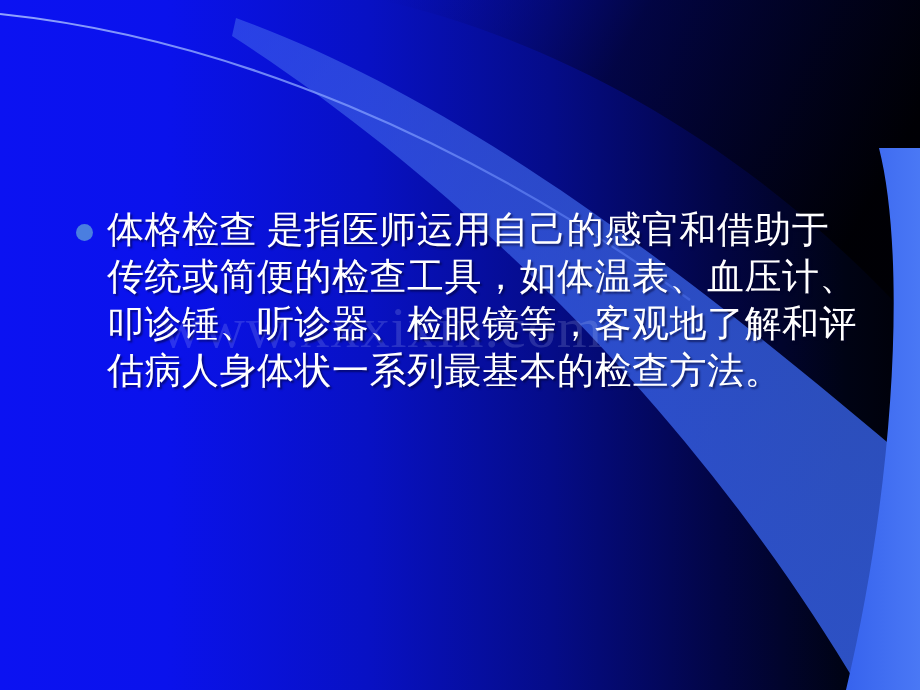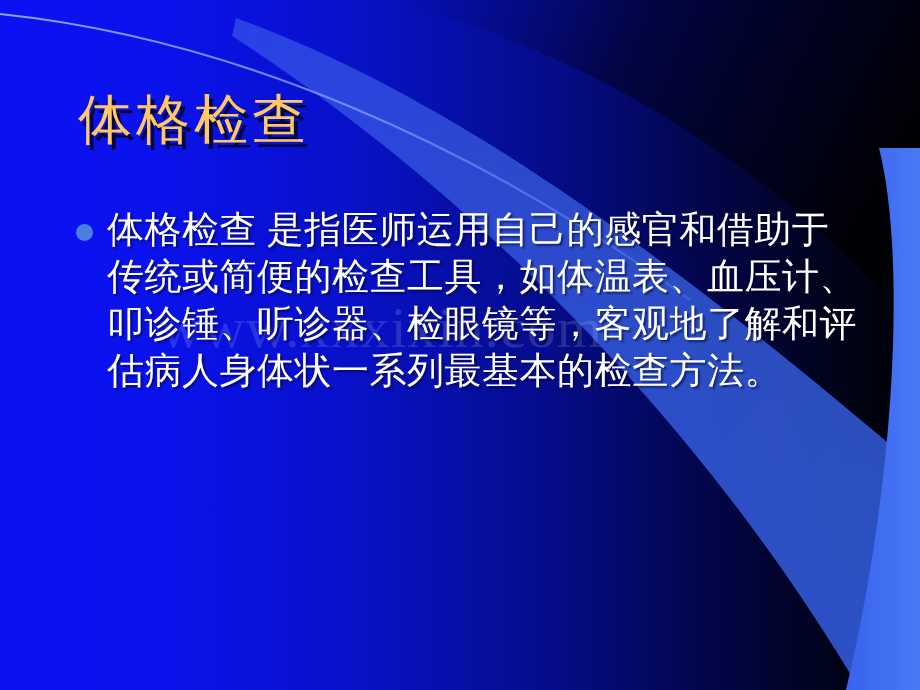--- a/index.html
+++ b/index.html
@@ -126,21 +126,20 @@
 
     <path d="M 879 148 C 905 250 898 470 846 690 L 920 690 L 920 148 Z" fill="url(#gradWedge)"></path>
 
     <path d="M 0 14 C 230 38 470 140 690 300" fill="none" stroke="url(#gradHair)" stroke-width="2.2"></path>
   </svg>
 
   <div id="watermark">www.xxxixin.com</div>
 
   <div id="content">
 
-    <div id="title">体格检查</div>
 
     <div id="body-block">
       <span id="bullet-marker"></span>
       <div id="body-text">体格检查 是指医师运用自己的感官和借助于传统或简便的检查工具，如体温表、血压计、叩诊锤、听诊器、检眼镜等，客观地了解和评估病人身体状一系列最基本的检查方法。</div>
     </div>
 
   </div>
 </div>
 
 </body></html>

